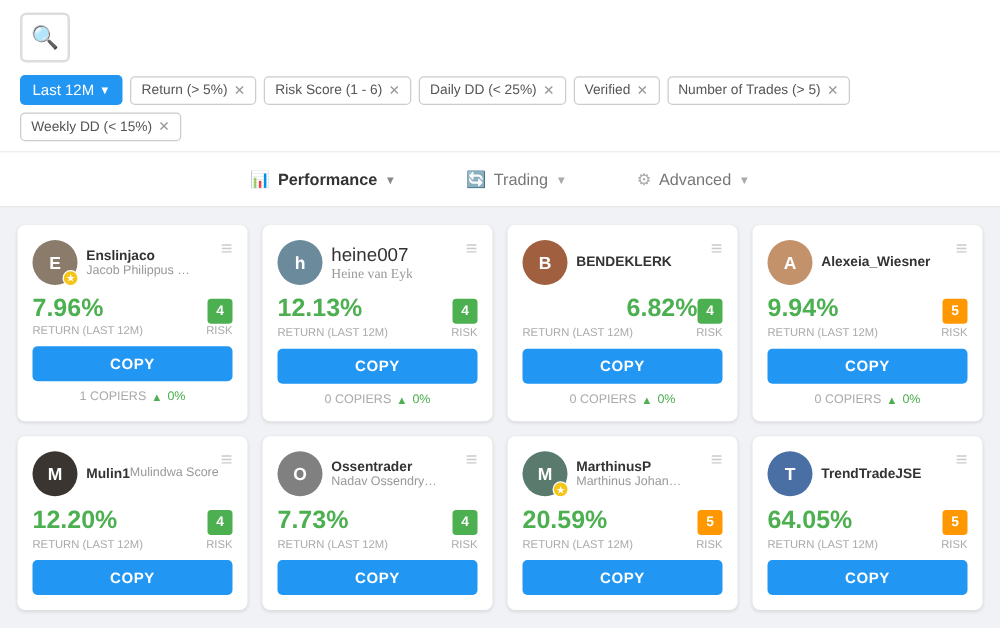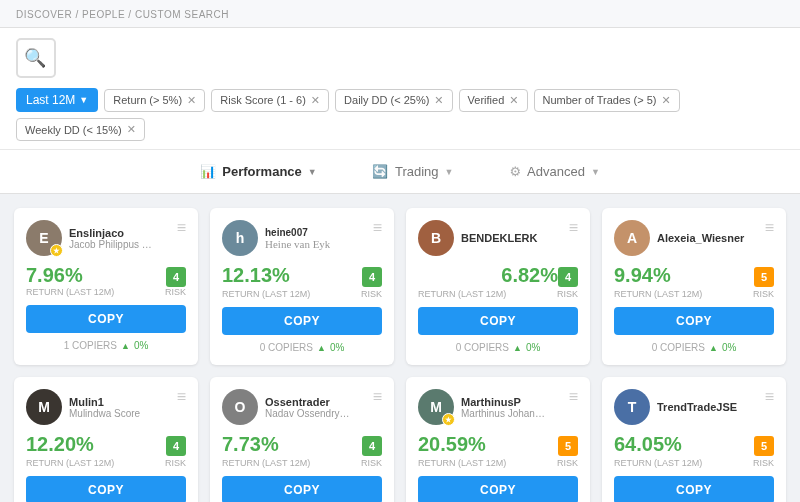--- a/index.html
+++ b/index.html
@@ -2,23 +2,20 @@
 <html><head>
   <meta charset="utf-8">
   <style>
     * { box-sizing: border-box; margin: 0; padding: 0; }
     body { font-family: Arial, sans-serif; background: #f0f2f5; color: #333; font-size: 13px; width: 800px; height: 502px; overflow: hidden; }
   </style>
 </head>
 <body>
 
 <div>
-  <div style="background:#f7f8fa; padding:6px 16px; border-bottom:1px solid #e0e0e0;">
-    <span style="font-size:10px;color:#999;text-transform:uppercase;letter-spacing:0.5px;">DISCOVER / PEOPLE / CUSTOM SEARCH</span>
-  </div>
   <div style="background:#fff; padding:10px 16px 8px 16px; border-bottom:1px solid #e8e8e8;">
     <div style="display:flex;align-items:center;gap:12px;margin-bottom:10px;">
       <div style="width:40px;height:40px;border:2px solid #ddd;border-radius:5px;display:flex;align-items:center;justify-content:center;color:#aaa;font-size:18px;">🔍</div>
     </div>
     <div style="display:flex;align-items:center;gap:6px;flex-wrap:wrap;">
       <button style="background:#2196f3;color:#fff;border:none;border-radius:4px;padding:5px 10px;font-size:12px;cursor:pointer;display:flex;align-items:center;gap:4px;">
         <span>Last 12M</span>
         <span style="font-size:9px;">▼</span>
       </button>
       <div style="background:#fff;color:#555;border:1px solid #ccc;border-radius:4px;padding:4px 8px;font-size:11px;cursor:pointer;display:flex;align-items:center;gap:3px;">
@@ -99,21 +96,21 @@
     </div>
   </div>
     <div style="background: rgb(255, 255, 255); border-radius: 6px; padding: 12px; box-shadow: rgba(0, 0, 0, 0.1) 0px 1px 3px;">
     <div style="display:flex;align-items:flex-start;justify-content:space-between;margin-bottom:8px;">
       <div style="display:flex;align-items:center;gap:7px;">
         <div style="width:36px;height:36px;border-radius:50%;background:#6b8a9b;display:flex;align-items:center;justify-content:center;font-size:14px;font-weight:bold;color:#fff;position:relative;flex-shrink:0;">
           h
           
         </div>
         <div style="display:flex;flex-direction:column;">
-          <span style="font-weight:bold;font-size:10px;color:#333;">heine007</span>
+          <span style="font-weight:normal;font-size:15px;color:#333;">heine007</span>
           <span style="font-size:11px;color:#999;max-width:85px;overflow:hidden;text-overflow:ellipsis;white-space:nowrap;font-family:Liberation Serif, serif;">Heine van Eyk</span>
         </div>
       </div>
       <span style="color:#ccc;font-size:16px;cursor:pointer;line-height:1;">≡</span>
     </div>
     <div style="display:flex;align-items:flex-end;justify-content:space-between;margin-bottom:2px;">
       <span style="font-size:20px;font-weight:bold;color:#4caf50;">12.13%</span>
       <div style="display:flex;flex-direction:column;align-items:center;">
         <div style="background:#4caf50;color:#fff;font-size:11px;font-weight:bold;width:20px;height:20px;display:flex;align-items:center;justify-content:center;border-radius:3px;">4</div>
       </div>
@@ -191,21 +188,21 @@
       <span style="color:#4caf50;">0%</span>
     </div>
   </div>
     <div style="background: rgb(255, 255, 255); border-radius: 6px; padding: 12px; box-shadow: rgba(0, 0, 0, 0.1) 0px 1px 3px;">
     <div style="display:flex;align-items:flex-start;justify-content:space-between;margin-bottom:8px;">
       <div style="display:flex;align-items:center;gap:7px;">
         <div style="width:36px;height:36px;border-radius:50%;background:#3a3530;display:flex;align-items:center;justify-content:center;font-size:14px;font-weight:bold;color:#fff;position:relative;flex-shrink:0;">
           M
           
         </div>
-        <div style="display:flex;flex-direction:column;">
+        <div style="display:flex;flex-direction:row;">
           <span style="font-weight:bold;font-size:11px;color:#333;">Mulin1</span>
           <span style="font-size:10px;color:#999;max-width:85px;overflow:hidden;text-overflow:ellipsis;white-space:nowrap;">Mulindwa Score</span>
         </div>
       </div>
       <span style="color:#ccc;font-size:16px;cursor:pointer;line-height:1;">≡</span>
     </div>
     <div style="display:flex;align-items:flex-end;justify-content:space-between;margin-bottom:2px;">
       <span style="font-size:20px;font-weight:bold;color:#4caf50;">12.20%</span>
       <div style="display:flex;flex-direction:column;align-items:center;">
         <div style="background:#4caf50;color:#fff;font-size:11px;font-weight:bold;width:20px;height:20px;display:flex;align-items:center;justify-content:center;border-radius:3px;">4</div>

